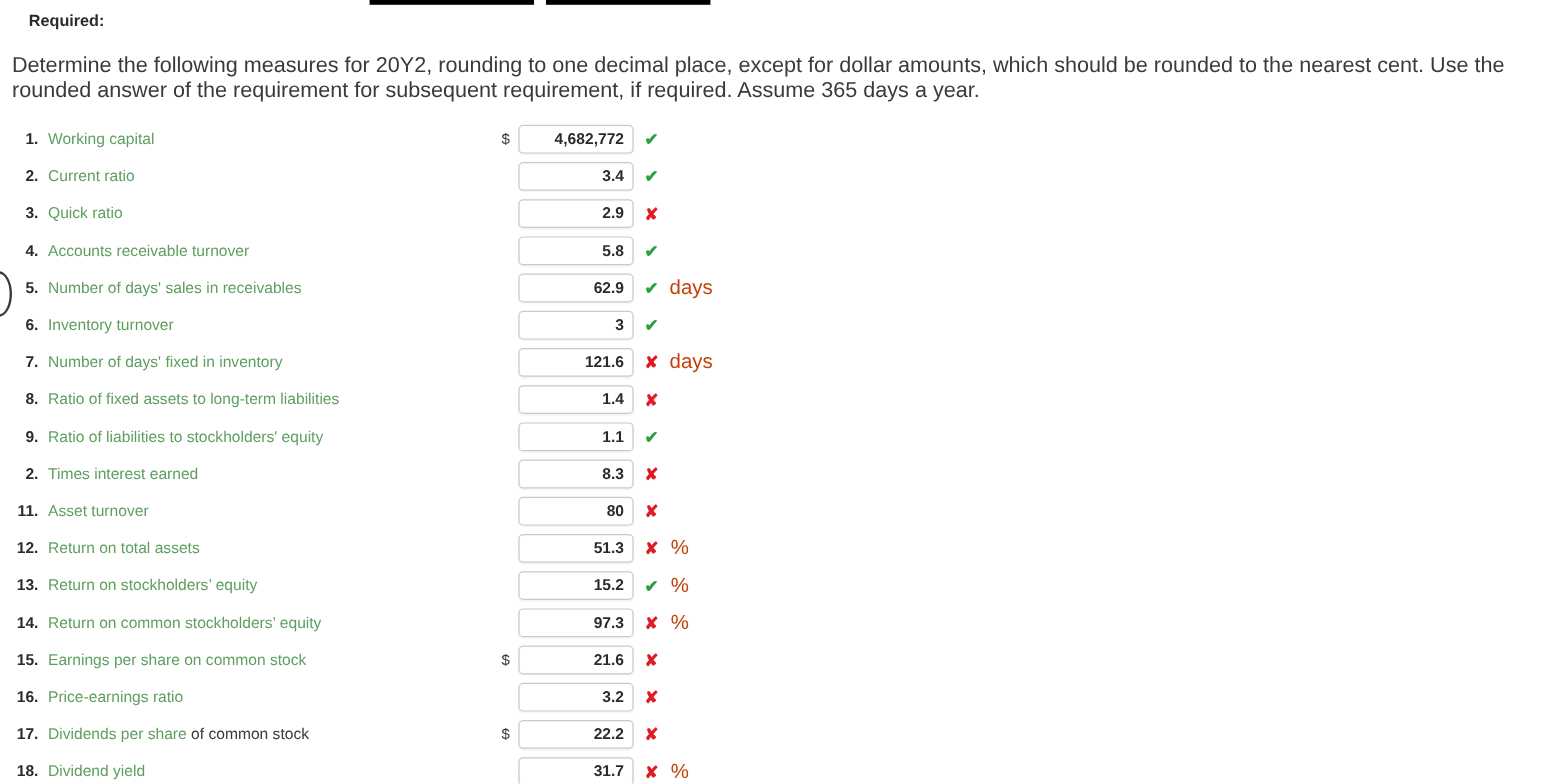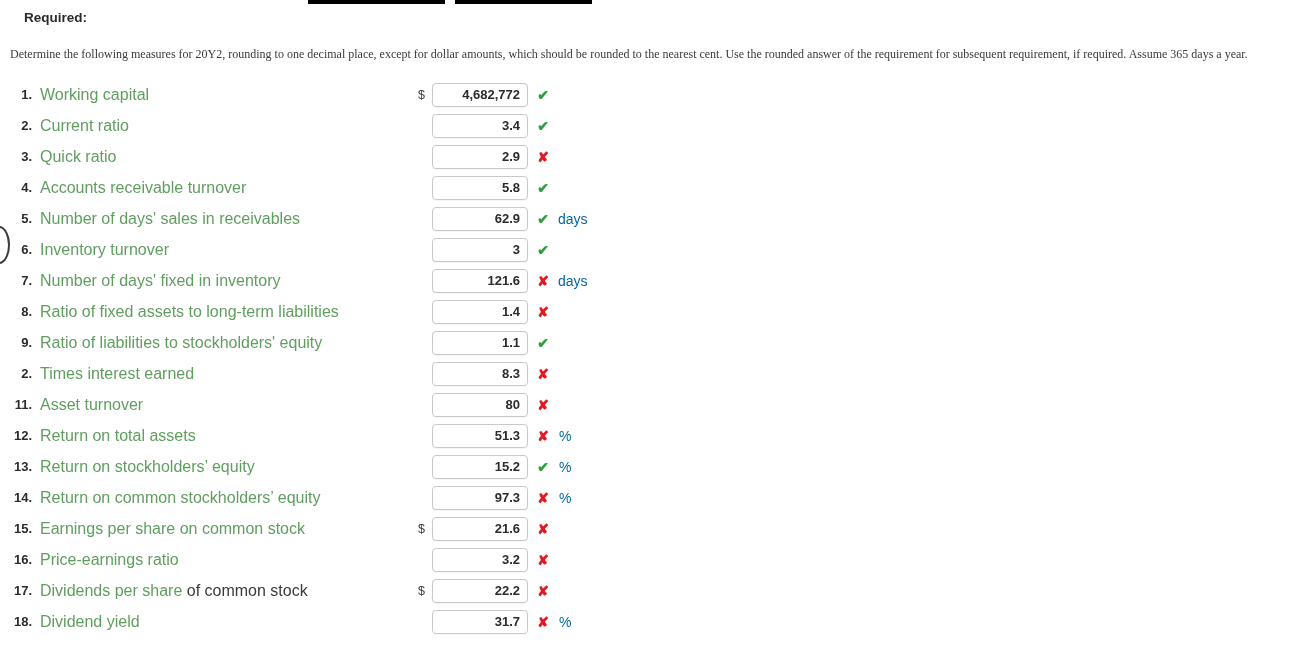--- a/index.html
+++ b/index.html
@@ -58,25 +58,24 @@
   .required-heading {
     font-size: 13.5px;
     font-weight: bold;
     color: #2b2b2b;
     margin: 0 0 0 24px;
     line-height: 18px;
   }
 
   .instructions {
     margin: 17px 26px 0 10px;
-    font-size: 12px;
+    font-size: 18px;
     line-height: 21px;
     color: #3a3a3a;
     max-width: 1285px;
-    font-family: Liberation Serif, serif;
   }
 
   
   .measures {
     margin-top: 14px;
     position: relative;
   }
   .measure-row {
     position: relative;
     height: 31px;
@@ -87,21 +86,21 @@
     width: 36px;
     text-align: right;
     font-size: 13px;
     font-weight: bold;
     color: #2b2b2b;
     flex: 0 0 36px;
     padding-right: 4px;
     box-sizing: border-box;
   }
   .label {
-    font-size: 16px;
+    font-size: 13px;
     color: #5f9e5f;
     white-space: nowrap;
     padding-left: 4px;
   }
   .label .plain {
     color: #3a3a3a;
   }
 
   .answer-zone {
     position: absolute;
@@ -144,22 +143,22 @@
     font-weight: bold;
     text-align: center;
     line-height: 16px;
     flex: 0 0 16px;
   }
   .status.correct { color: #2e9e3f; }
   .status.incorrect { color: #e01b24; }
 
   .unit {
     margin-left: 7px;
-    font-size: 14px;
-    color: #0369a1;
+    font-size: 17px;
+    color: #c2410c;
     white-space: nowrap;
   }
   .unit.pct { margin-left: 8px; }
 </style>
 </head>
 <body>
 
 <div class="topbars">
   <div class="topbar b1"></div>
   <div class="topbar b2"></div>

